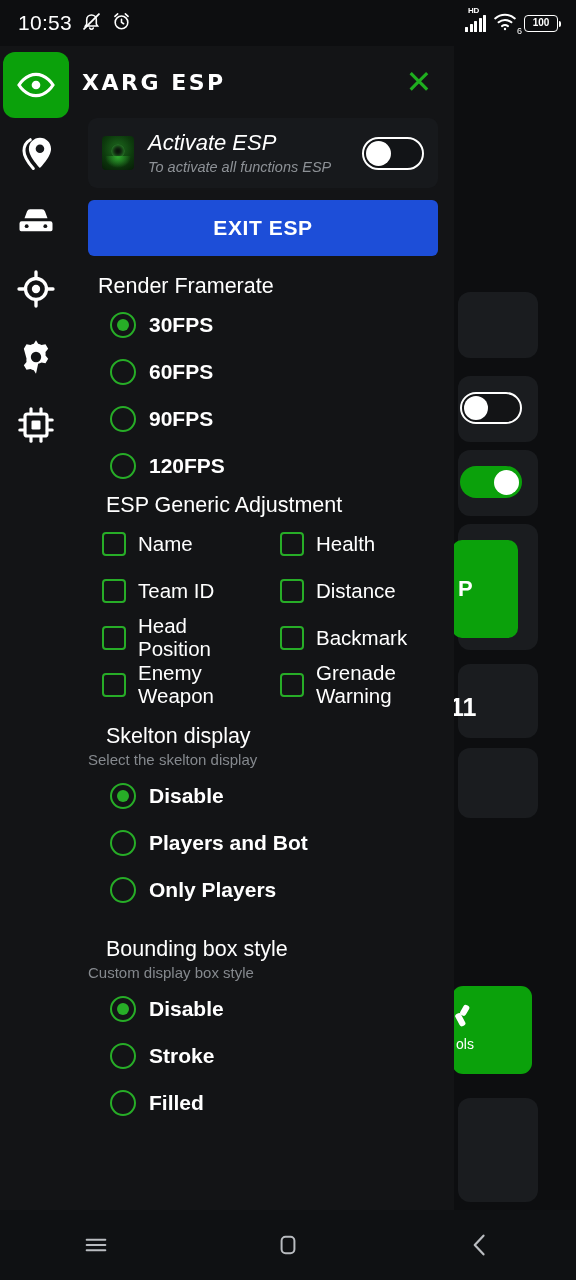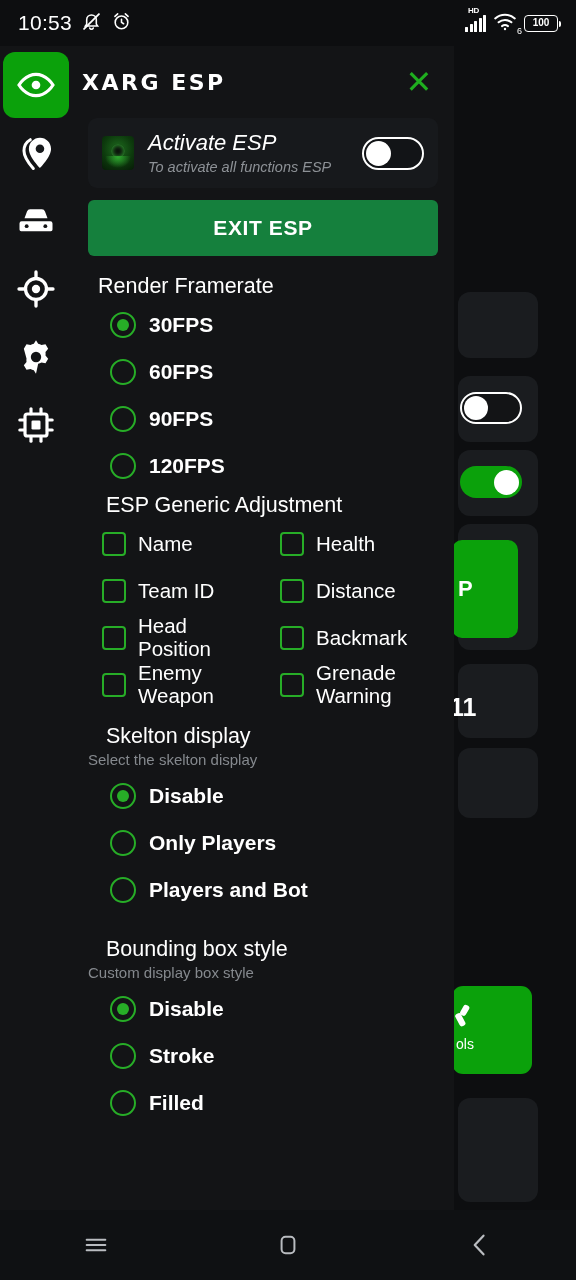--- a/index.html
+++ b/index.html
@@ -113,21 +113,21 @@
   .act-title{ color:#fff; font-size:22px; font-weight:500; line-height:1.15; }
   .act-sub{ color:#8d9196; font-size:14.5px; line-height:1.25; margin-top:3px; }
   .toggle-off{
     flex:0 0 auto; width:62px; height:33px; border-radius:17px;
     border:2.5px solid #fff; background:#121417;
     display:flex; align-items:center; justify-content:flex-start; padding-left:2px; cursor:pointer;
   }
   .toggle-off .knob{ width:25px; height:25px; border-radius:50%; background:#fff; }
 
   .exit-btn{
-    width:100%; height:56px; background:#15803d; border:none; border-radius:6px;
+    width:100%; height:56px; background:#1d4ed8; border:none; border-radius:6px;
     color:#fff; font-size:21px; font-weight:700; letter-spacing:.6px;
     cursor:pointer; margin-bottom:14px; font-family:"Liberation Sans", sans-serif;
   }
 
   .sec-title{ color:#fff; font-size:21.5px; font-weight:500; margin:4px 0 2px 10px; }
   .sec-title.tight{ margin-left:18px; }
   .sec-sub{ color:#85898e; font-size:15px; margin:1px 0 4px 0px; }
 
   .radio-row{
     display:flex; align-items:center; gap:13px; height:47px; padding-left:22px; cursor:pointer;
@@ -403,25 +403,25 @@
       <div class="sec-sub">Select the skelton display</div>
       <div>
         <div class="radio-row">
           <span class="radio on">
               <span class="dot"></span>
             </span>
           <span class="radio-lbl">Disable</span>
         </div>
         <div class="radio-row">
           <span class="radio"></span>
+          <span class="radio-lbl">Players and Bot</span>
+        </div>
+        <div class="radio-row">
+          <span class="radio"></span>
           <span class="radio-lbl">Only Players</span>
-        </div>
-        <div class="radio-row">
-          <span class="radio"></span>
-          <span class="radio-lbl">Players and Bot</span>
         </div>
       </div>
 
       <div class="spacer-md"></div>
 
       
       <div class="sec-title tight">Bounding box style</div>
       <div class="sec-sub">Custom display box style</div>
       <div>
         <div class="radio-row">

